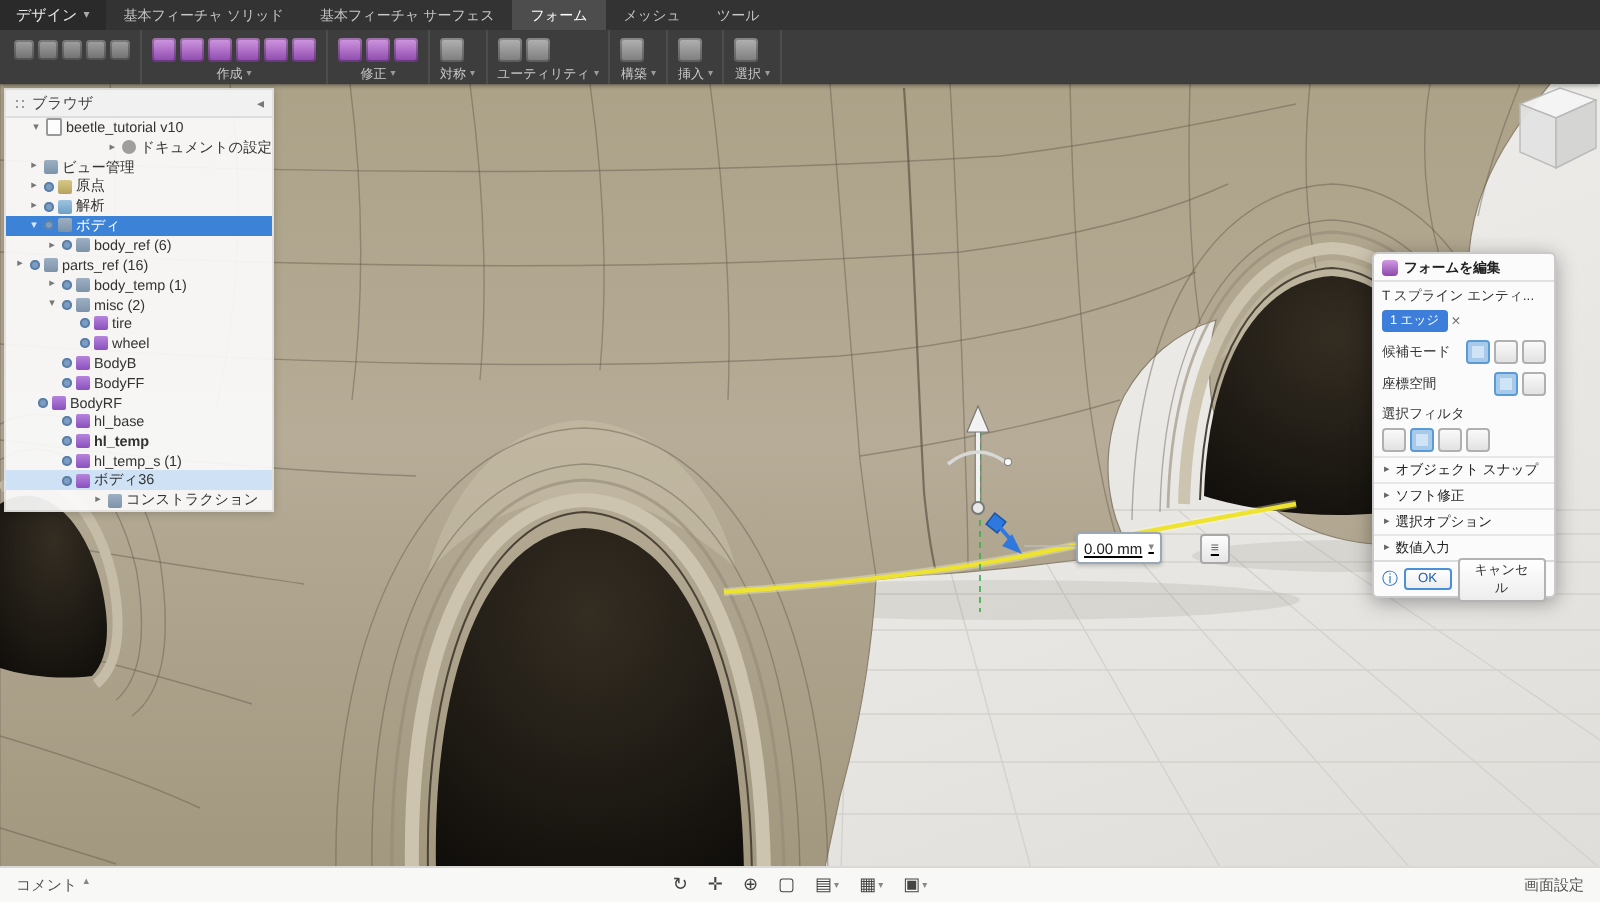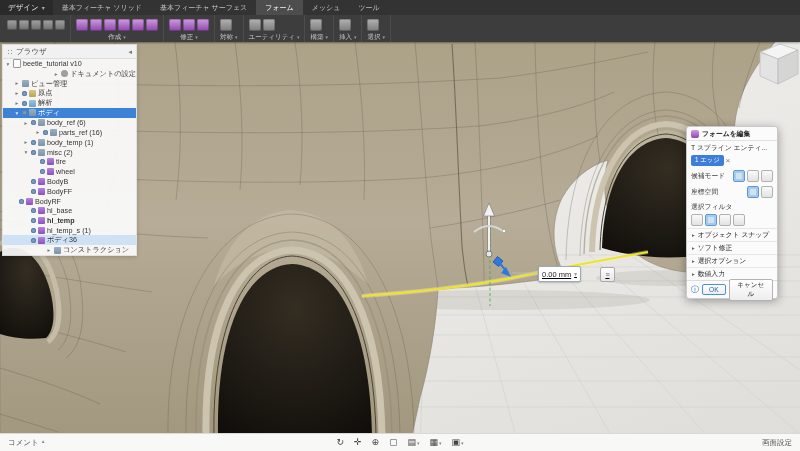--- a/index.html
+++ b/index.html
@@ -309,21 +309,21 @@
       </div>
   </header>
 
   <aside class="browser">
     <div class="bheader">
       <span class="bgrip"></span>
       <span>ブラウザ</span>
       <span class="bcollapse">◂</span>
     </div>
     <div id="tree">
-        <div class="trow" style="padding-left: 2px;">
+        <div class="trow" style="padding-left: 12px;">
           <span class="tw">▾</span>
           <span class="ticon document"></span>
           <span class="tlabel">beetle_tutorial v10</span>
         </div>
         <div class="trow" style="padding-left: 11px; justify-content: flex-end;">
           <span class="tw">▸</span>
           <span class="ticon gear"></span>
           <span class="tlabel">ドキュメントの設定</span>
         </div>
         <div class="trow" style="padding-left: 11px;">
@@ -348,21 +348,21 @@
           <span class="eye"></span>
           <span class="ticon folder"></span>
           <span class="tlabel">ボディ</span>
         </div>
         <div class="trow" style="padding-left: 20px;">
           <span class="tw">▸</span>
           <span class="eye"></span>
           <span class="ticon folder"></span>
           <span class="tlabel">body_ref (6)</span>
         </div>
-        <div class="trow" style="padding-left: 32px;">
+        <div class="trow" style="padding-left: 4px;">
           <span class="tw">▸</span>
           <span class="eye"></span>
           <span class="ticon folder"></span>
           <span class="tlabel">parts_ref (16)</span>
         </div>
         <div class="trow" style="padding-left: 20px;">
           <span class="tw">▸</span>
           <span class="eye"></span>
           <span class="ticon folder"></span>
           <span class="tlabel">body_temp (1)</span>

